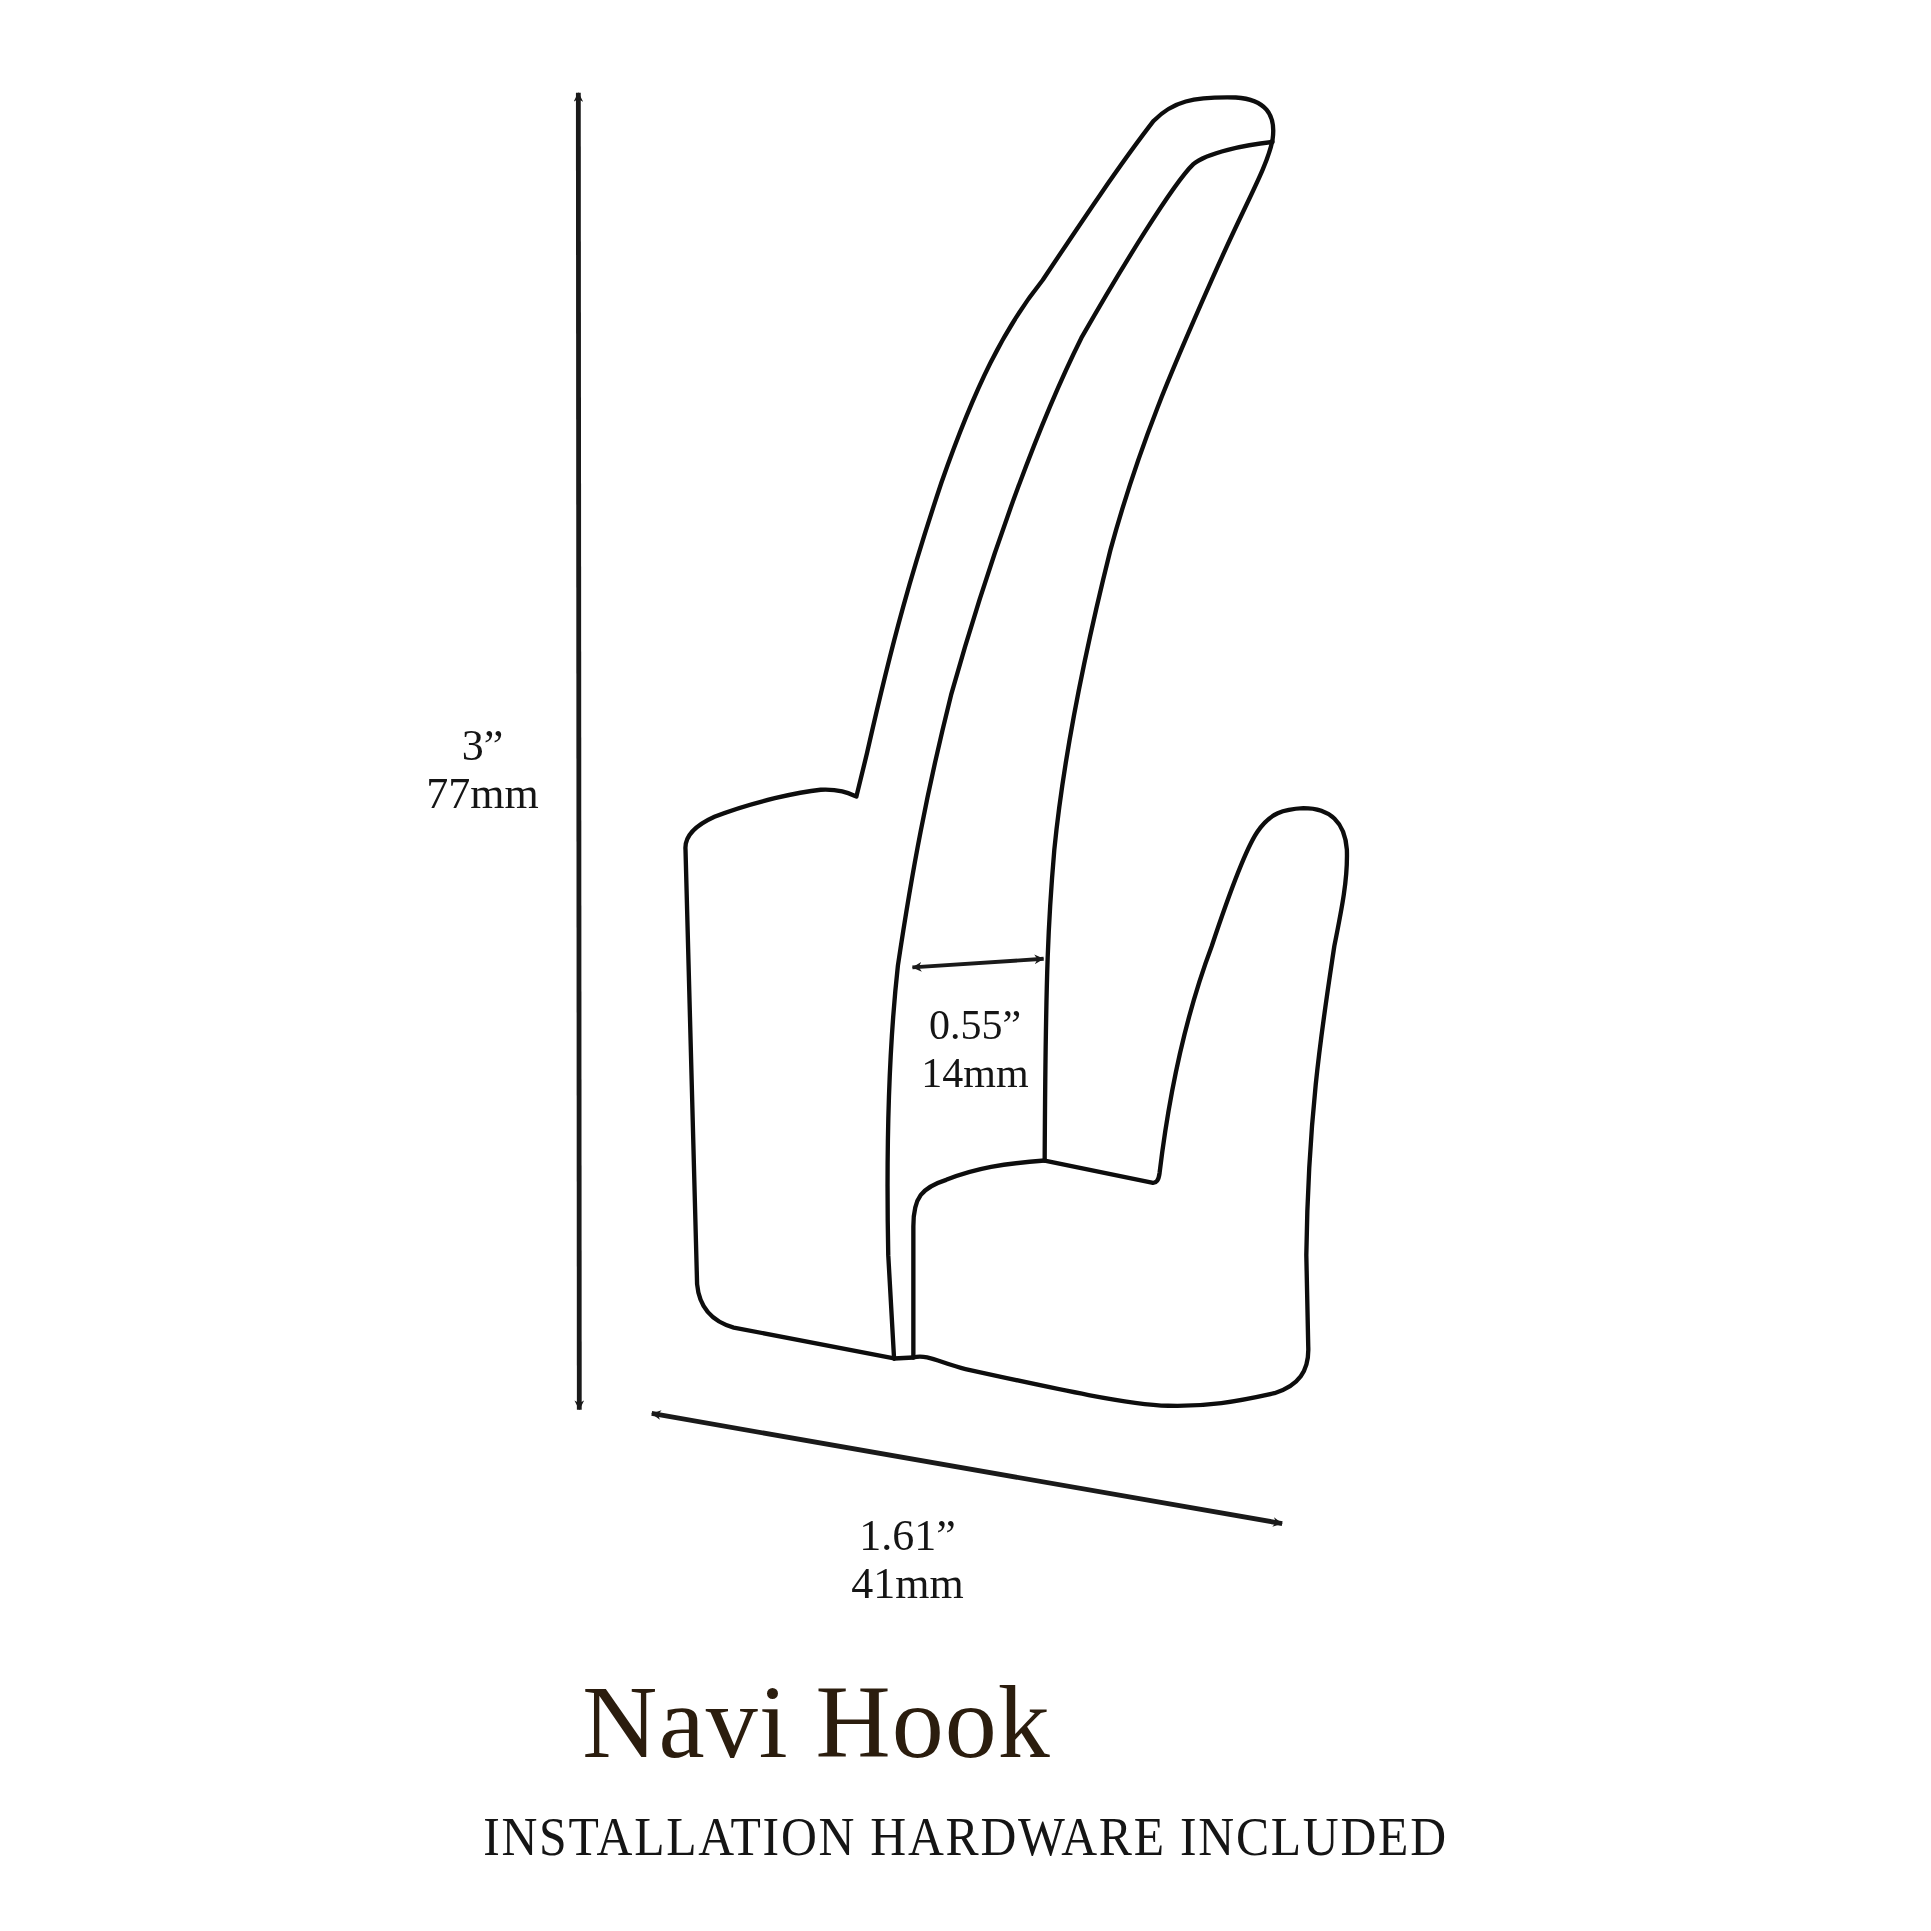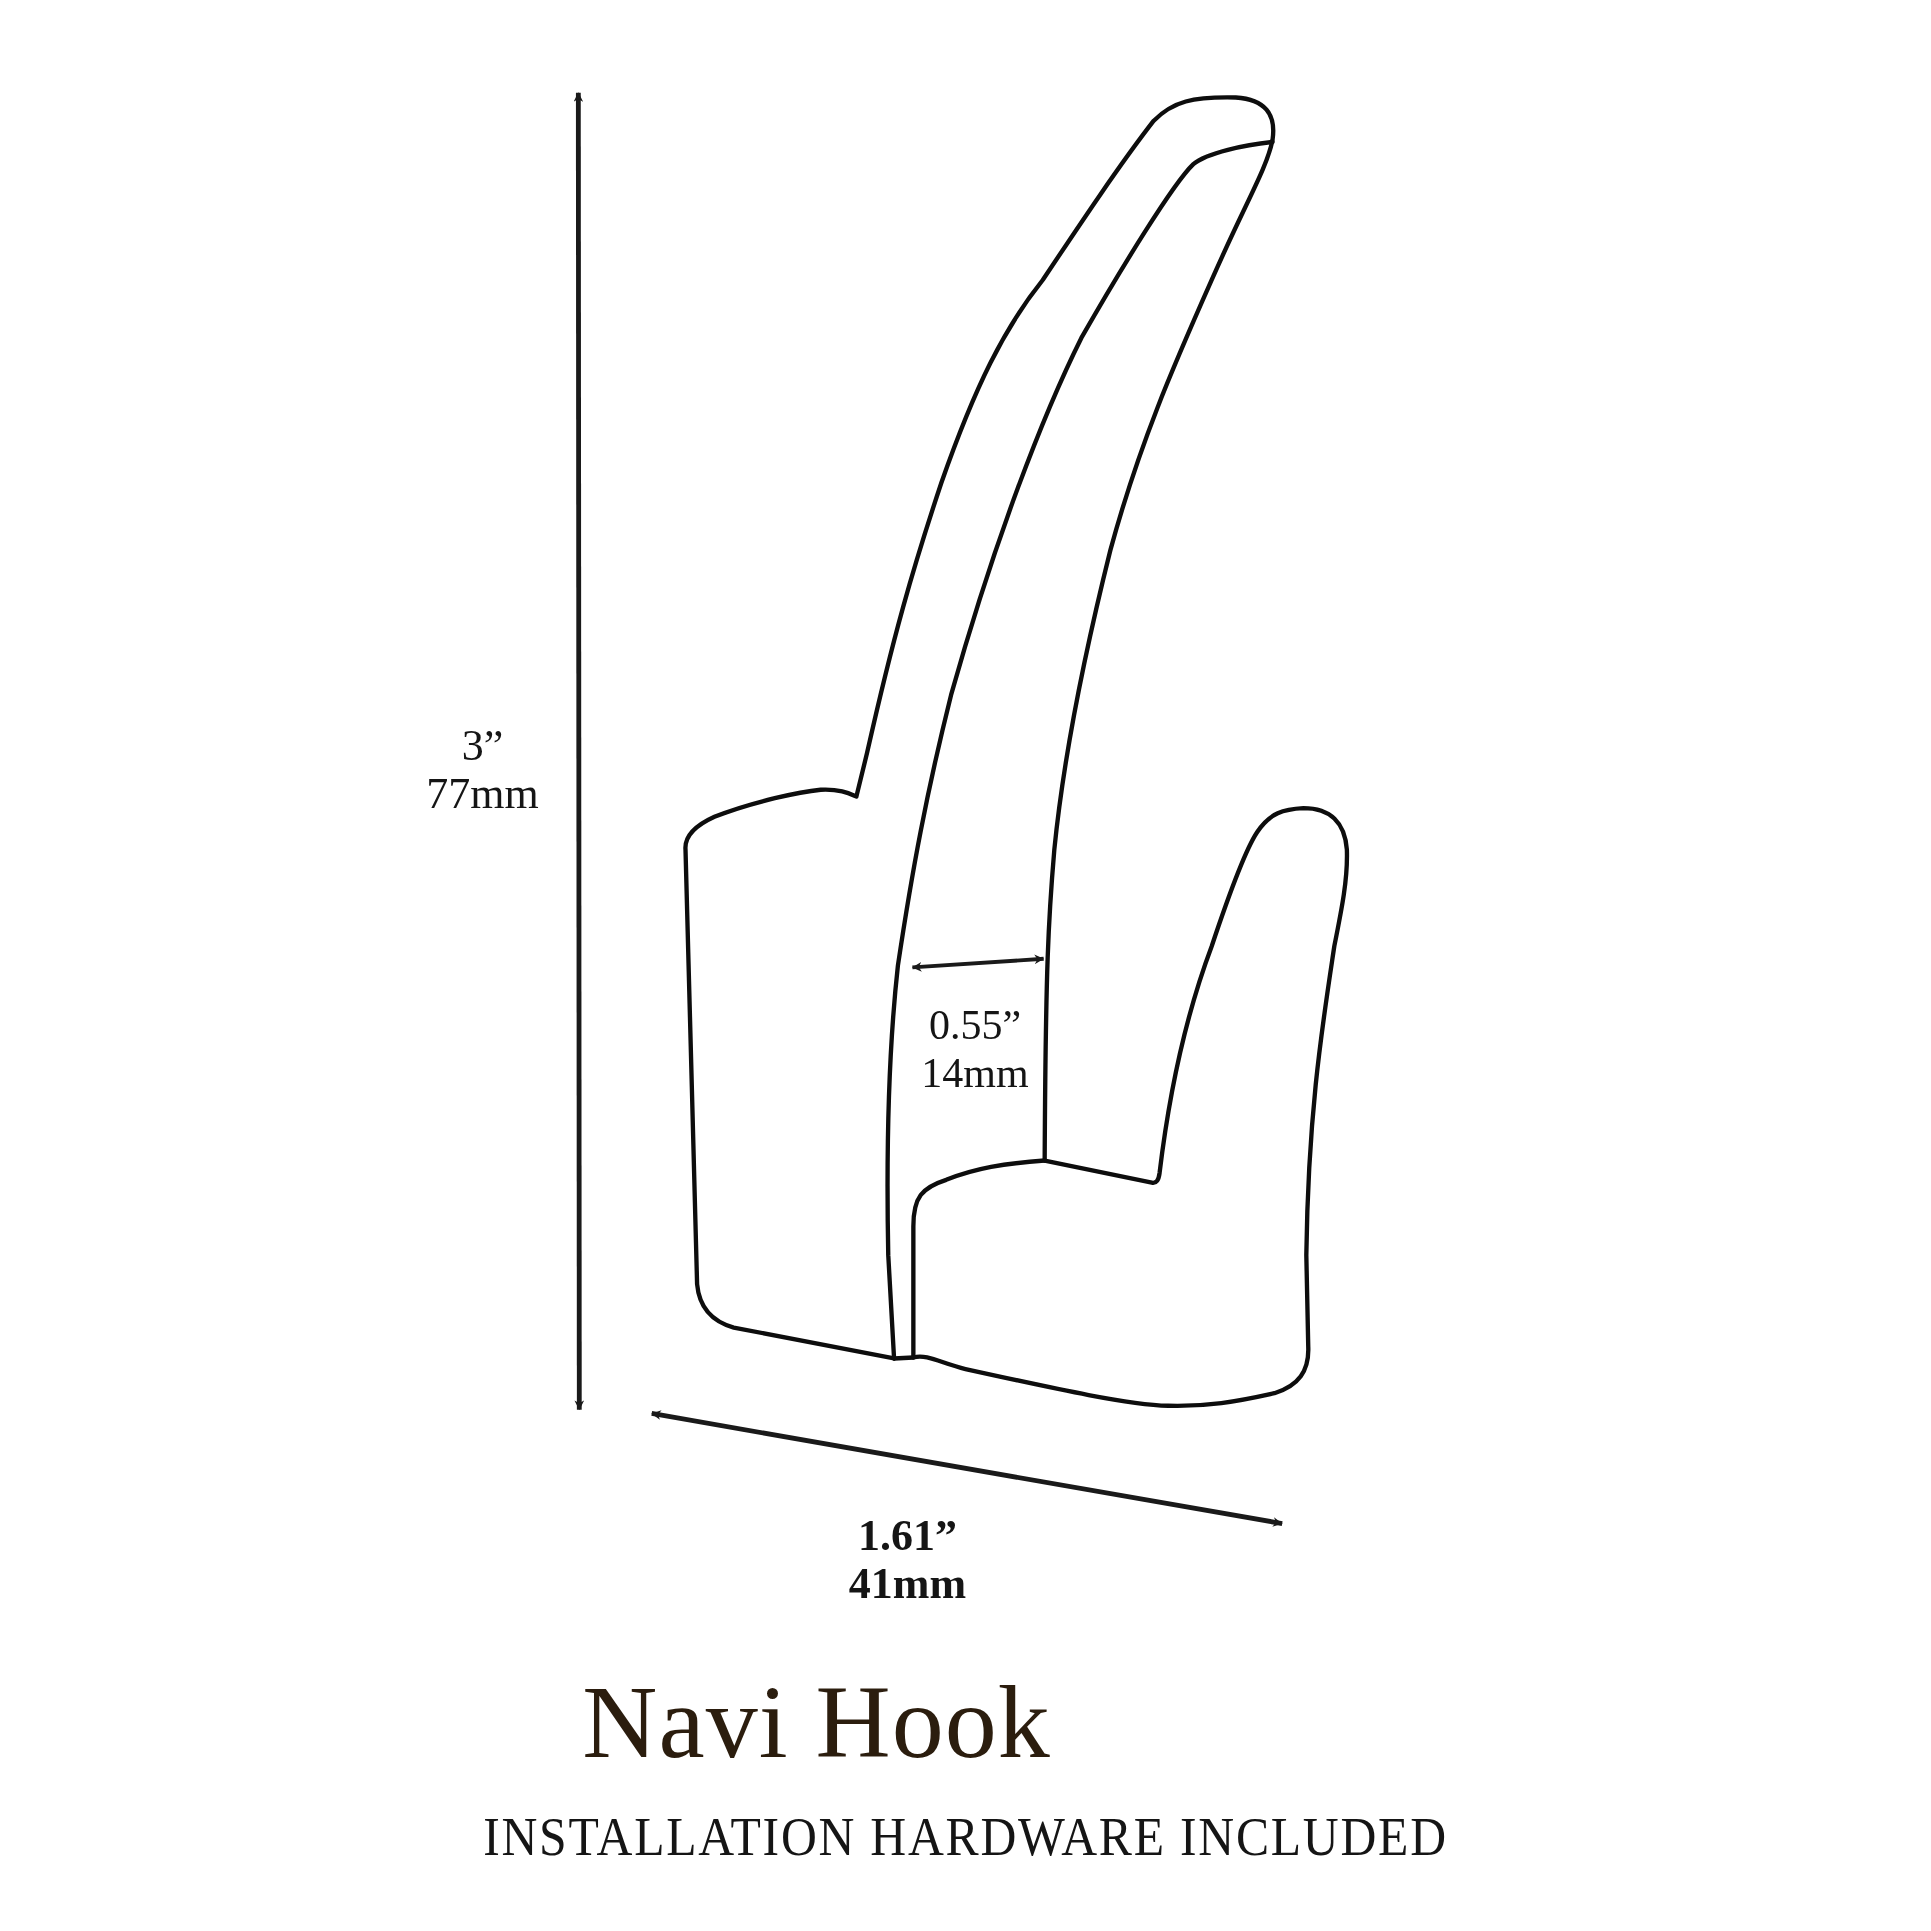--- a/index.html
+++ b/index.html
@@ -108,21 +108,21 @@
     <span class="line">77mm</span>
   </div>
 
   
   <div class="label dim" style="left:898px; top:994px; width:154px; font-size:42px;margin-top:10px;">
     <span class="line">0.55”</span>
     <span class="line">14mm</span>
   </div>
 
   
-  <div class="label dim" style="left:811px; top:1514px; width:193px;font-weight:bold;">
+  <div class="label dim" style="left:811px; top:1514px; width:193px;">
     <span class="line">1.61”</span>
     <span class="line">41mm</span>
   </div>
 
   
   <div class="title" style="color:#2b1d0e;">Navi Hook</div>
   <div class="subtitle">INSTALLATION HARDWARE INCLUDED</div>
 </div>
 
 

